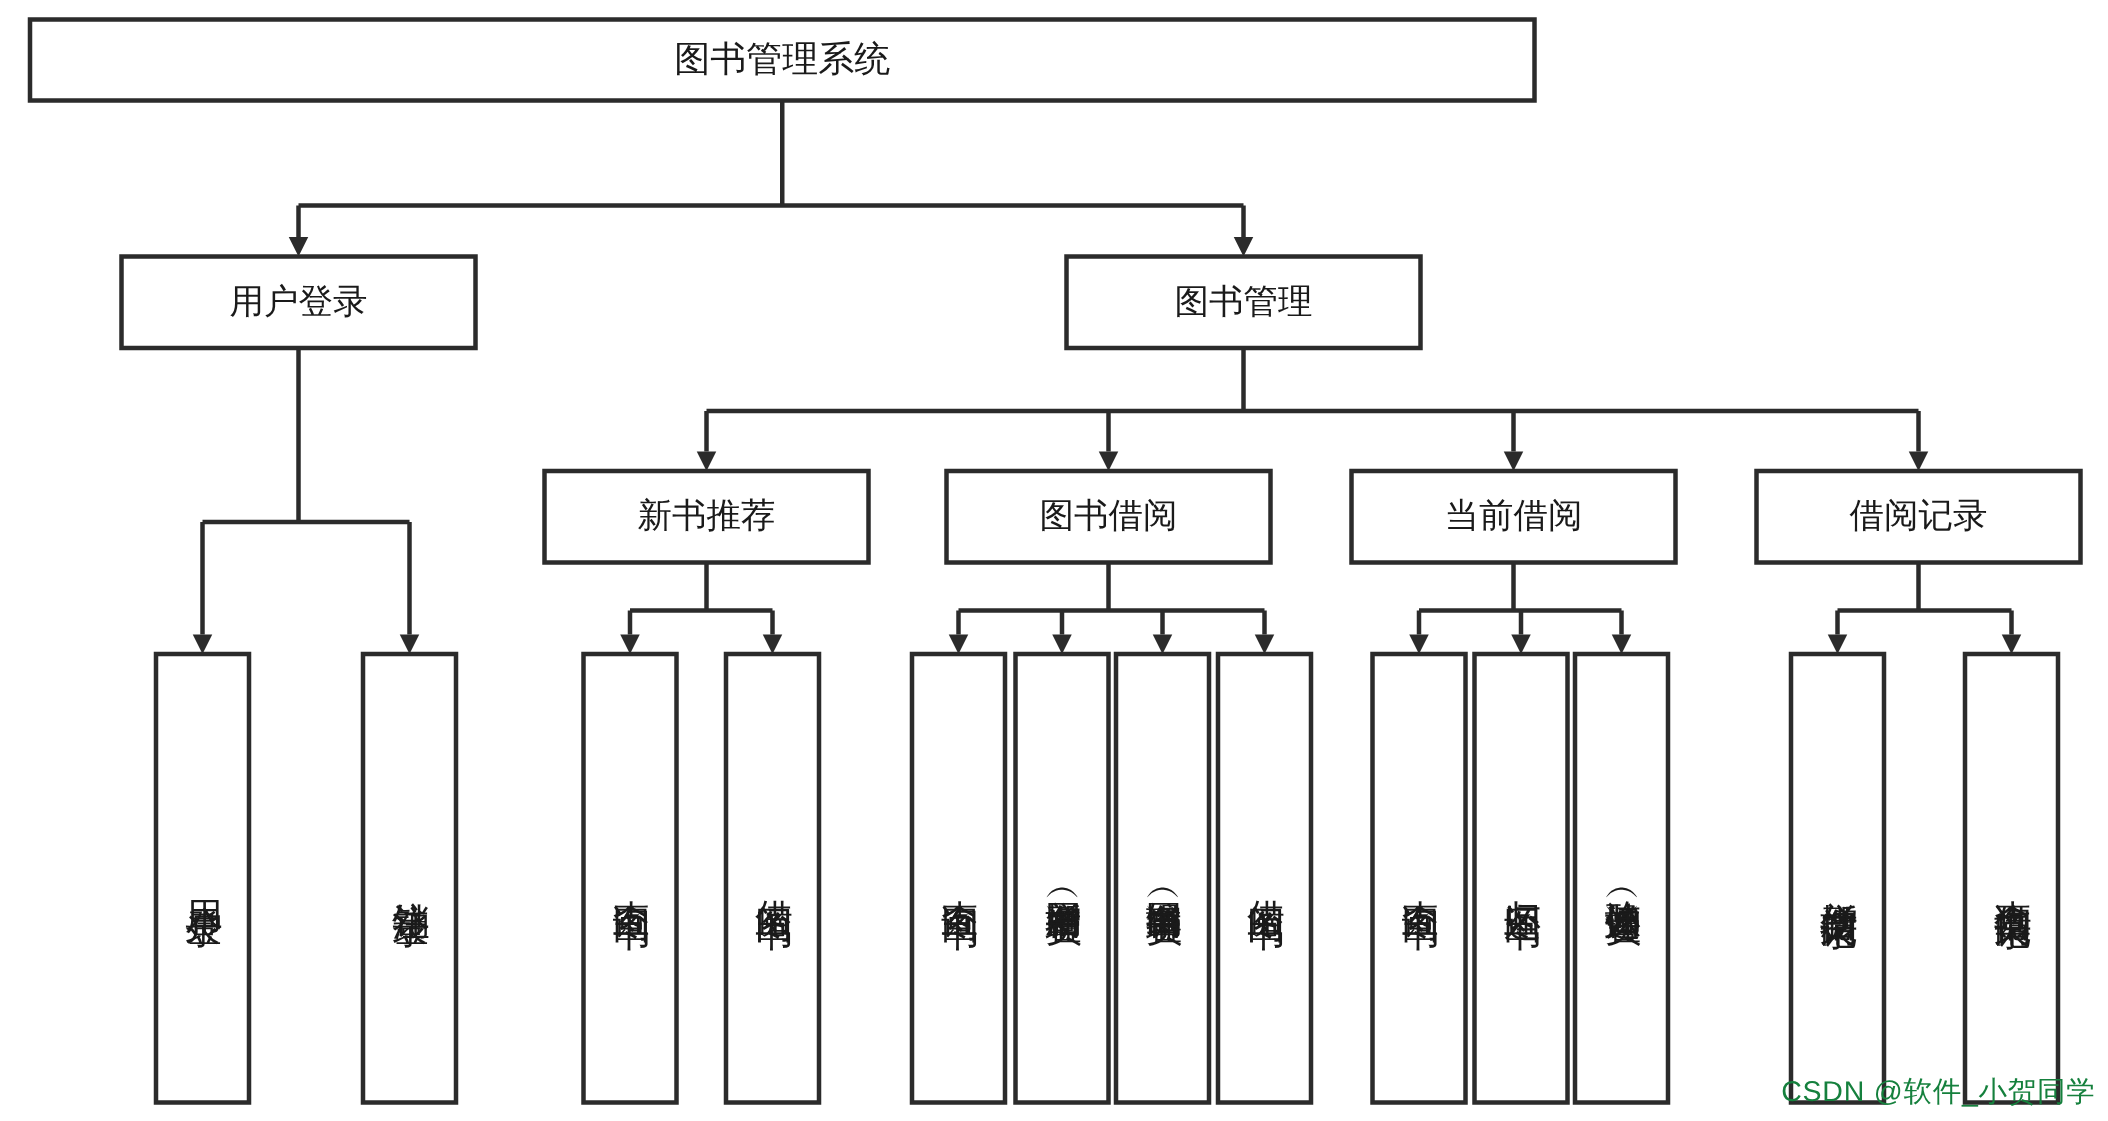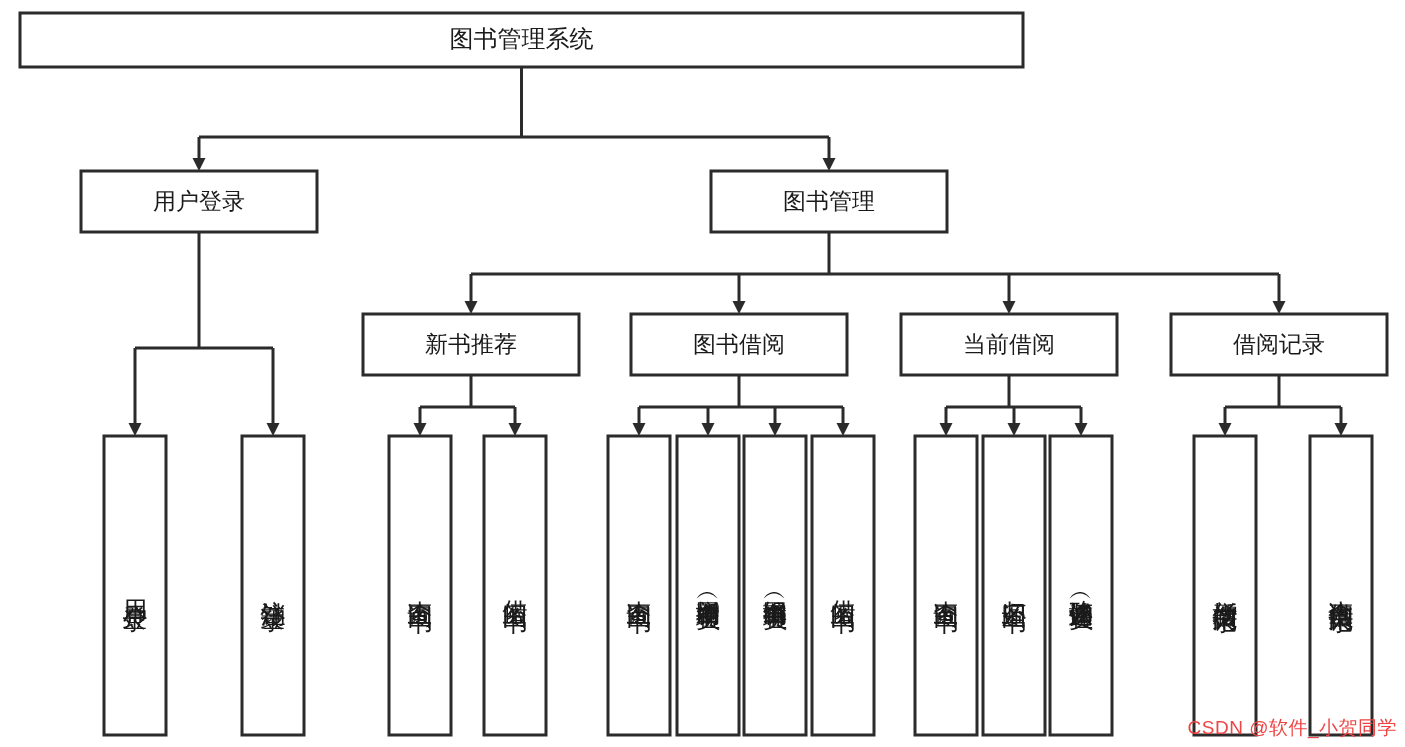--- a/index.html
+++ b/index.html
@@ -71,21 +71,21 @@
     letter-spacing: 3px;
     color: #1a1a1a;
     white-space: nowrap;
   }
   .watermark {
     position: absolute;
     right: 8px;
     bottom: 6px;
     font-family: "Liberation Sans", "DejaVu Sans", sans-serif;
     font-size: 19px;
-    color: #ef4444;
+    color: #15803d;
     letter-spacing: 0.5px;
     white-space: nowrap;
   }
 </style>
 </head>
 <body>
 
 <div id="diagram-root">
 
   <svg class="diagram-canvas" viewBox="0 0 1405 747">

